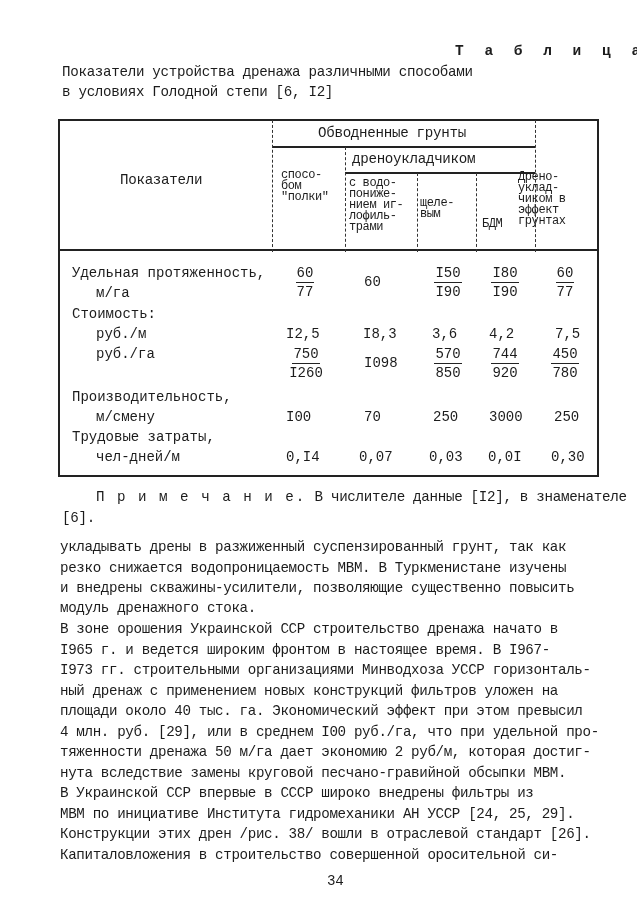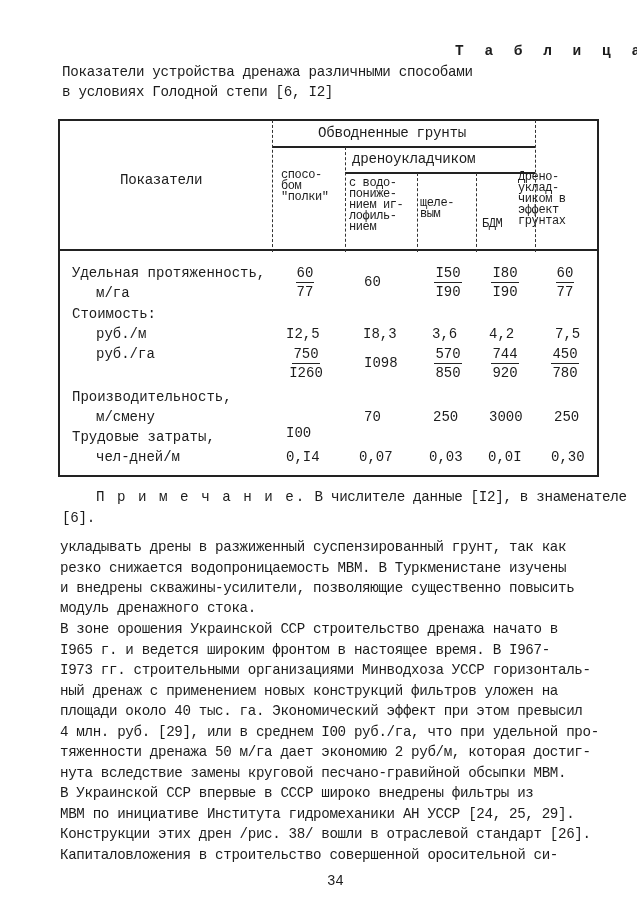--- a/index.html
+++ b/index.html
@@ -45,21 +45,21 @@
   <div class="abs sm" style="left:281px; top:170px;">
     <div>спосо-</div>
     <div>бом</div>
     <div>"полки"</div>
   </div>
   <div class="abs sm" style="left:349px; top:178px;">
     <div>с водо-</div>
     <div>пониже-</div>
     <div>нием иг-</div>
     <div>лофиль-</div>
-    <div>нием</div>
+    <div>трами</div>
   </div>
   <div class="abs sm" style="left:420px; top:198px;">
     <div>щеле-</div>
     <div>вым</div>
   </div>
   <div class="abs sm" style="left:482px; top:203px;margin-top:16px;">БДМ</div>
   <div class="abs sm" style="left:518px; top:124px;margin-top:48px;">
     <div>Дрено-</div>
     <div>уклад-</div>
     <div>чиком в</div>
@@ -86,21 +86,21 @@
 
   <div class="cell" style="left:96px; top:345px;">руб./га</div>
   <div class="frac" style="left:284px; top:345px; width:44px;"><span class="num">750</span><br><span>I260</span></div>
   <div class="cell" style="left:364px; top:354px;">I098</div>
   <div class="frac" style="left:428px; top:345px; width:40px;"><span class="num">570</span><br><span>850</span></div>
   <div class="frac" style="left:485px; top:345px; width:40px;"><span class="num">744</span><br><span>920</span></div>
   <div class="frac" style="left:545px; top:345px; width:40px;"><span class="num">450</span><br><span>780</span></div>
 
   <div class="cell" style="left:72px; top:388px;">Производительность,</div>
   <div class="cell" style="left:96px; top:408px;">м/смену</div>
-  <div class="cell" style="left:286px; top:408px;margin-top:16px;">I00</div>
+  <div class="cell" style="left:286px; top:408px;">I00</div>
   <div class="cell" style="left:364px; top:408px;">70</div>
   <div class="cell" style="left:433px; top:408px;">250</div>
   <div class="cell" style="left:489px; top:408px;">3000</div>
   <div class="cell" style="left:554px; top:408px;">250</div>
 
   <div class="cell" style="left:72px; top:428px;">Трудовые затраты,</div>
   <div class="cell" style="left:96px; top:448px;">чел-дней/м</div>
   <div class="cell" style="left:286px; top:448px;">0,I4</div>
   <div class="cell" style="left:359px; top:448px;">0,07</div>
   <div class="cell" style="left:429px; top:448px;">0,03</div>

